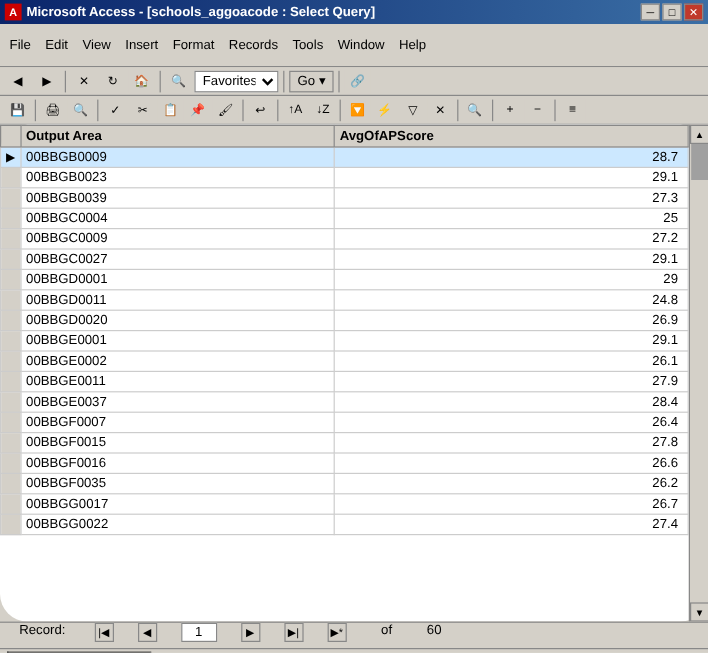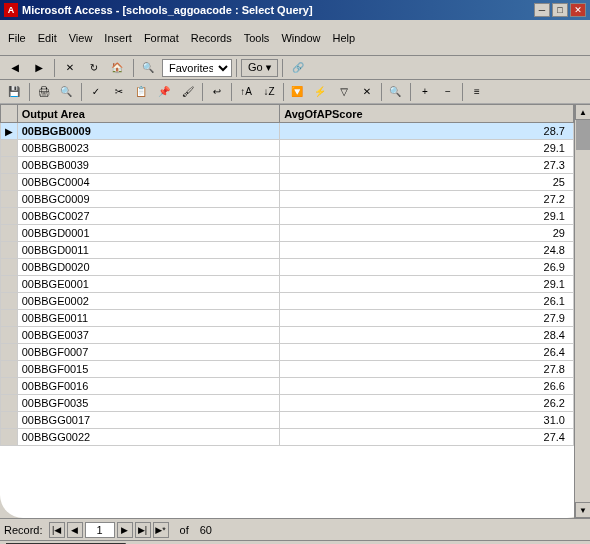--- a/index.html
+++ b/index.html
@@ -212,23 +212,22 @@
       background: #a0a0a0;
       margin: 0 1px;
     }
 
     
     .record-nav {
       height: 22px;
       background: #d4d0c8;
       border-top: 1px solid #888;
       display: flex;
-      align-items: center;
-      padding: 0 4px;
-      gap: 2px;
+      padding: 0 16px;
+      gap: 20px;
       font-size: 11px;
     }
     .nav-label { margin-right: 4px; }
     .nav-btn {
       width: 16px;
       height: 16px;
       background: #d4d0c8;
       border: 1px solid #888;
       display: flex;
       align-items: center;
@@ -349,21 +348,21 @@
       <thead>
         <tr>
           <th class="row-indicator"></th>
           <th>Output Area</th>
           <th>AvgOfAPScore</th>
         </tr>
       </thead>
       <tbody id="table-body">
       <tr>
             <td class="row-indicator">▶</td>
-            <td style="background: rgb(204, 232, 255); font-weight: bold;">00BBGB0009</td>
+            <td style="background: rgb(204, 232, 255);">00BBGB0009</td>
             <td class="num" style="background: rgb(204, 232, 255);">28.7</td>
           </tr>
           <tr>
             <td class="row-indicator"></td>
             <td>00BBGB0023</td>
             <td class="num">29.1</td>
           </tr>
           <tr>
             <td class="row-indicator"></td>
             <td>00BBGB0039</td>
@@ -435,21 +434,21 @@
             <td class="num">26.6</td>
           </tr>
           <tr>
             <td class="row-indicator"></td>
             <td>00BBGF0035</td>
             <td class="num">26.2</td>
           </tr>
           <tr>
             <td class="row-indicator"></td>
             <td>00BBGG0017</td>
-            <td class="num">31.0</td>
+            <td class="num">26.7</td>
           </tr>
           <tr>
             <td class="row-indicator"></td>
             <td>00BBGG0022</td>
             <td class="num">27.4</td>
           </tr>
         </tbody>
     </table>
   </div>
   <div class="scrollbar-v">

